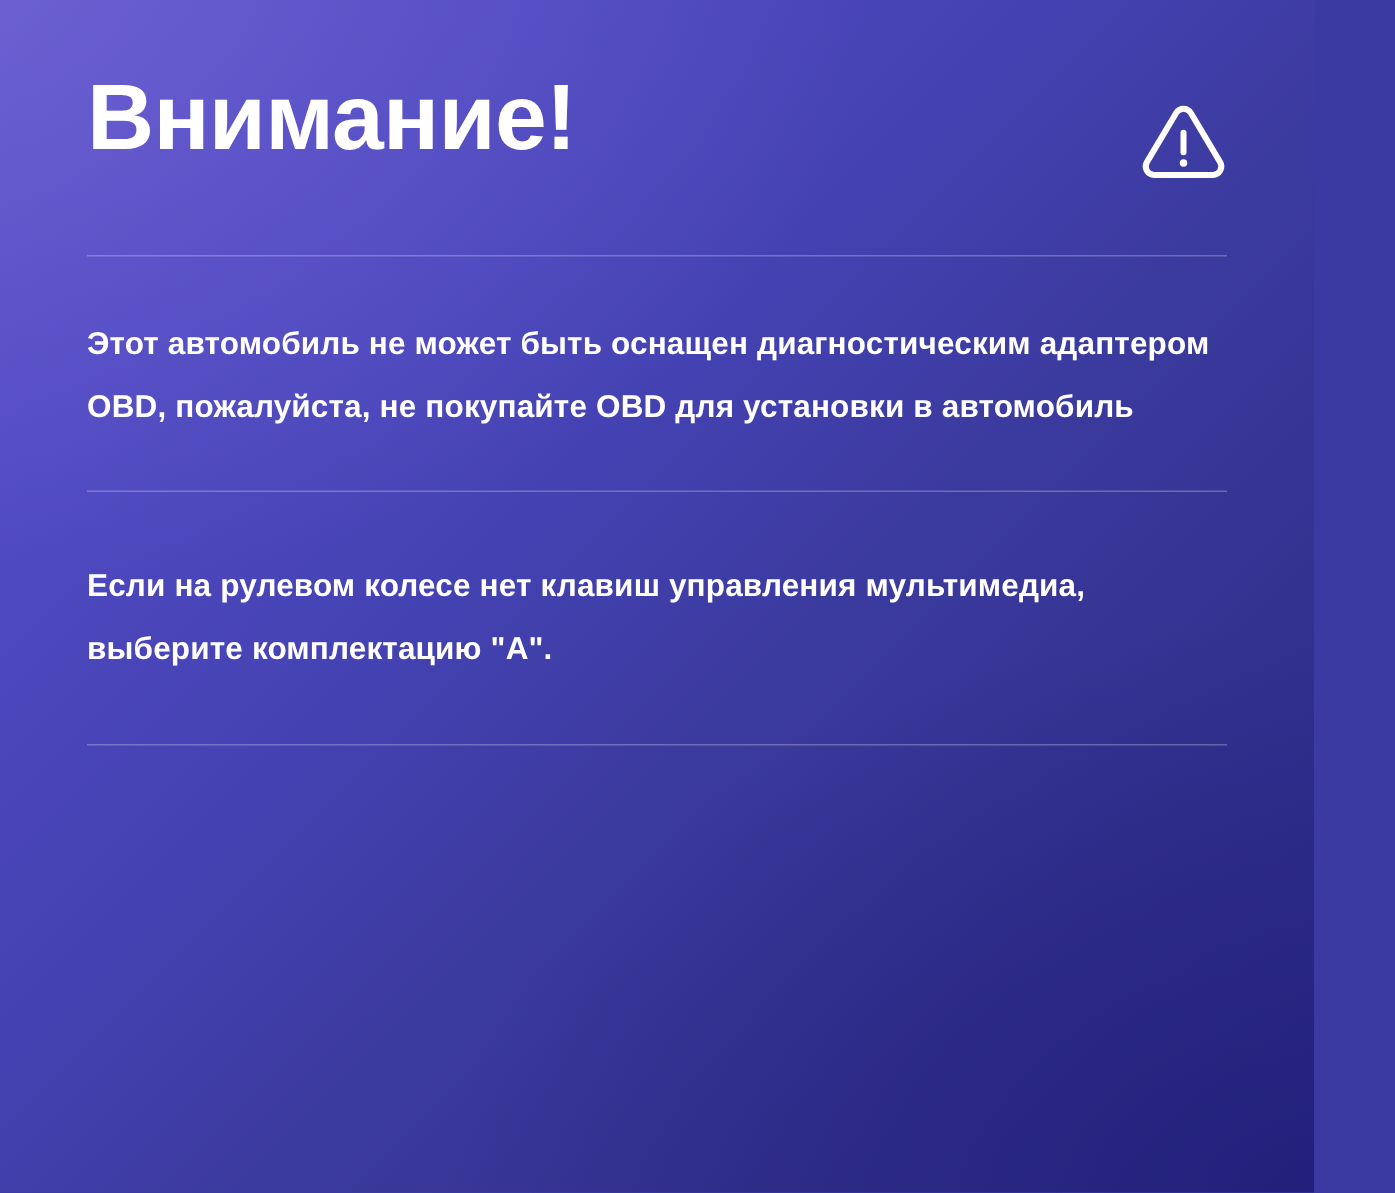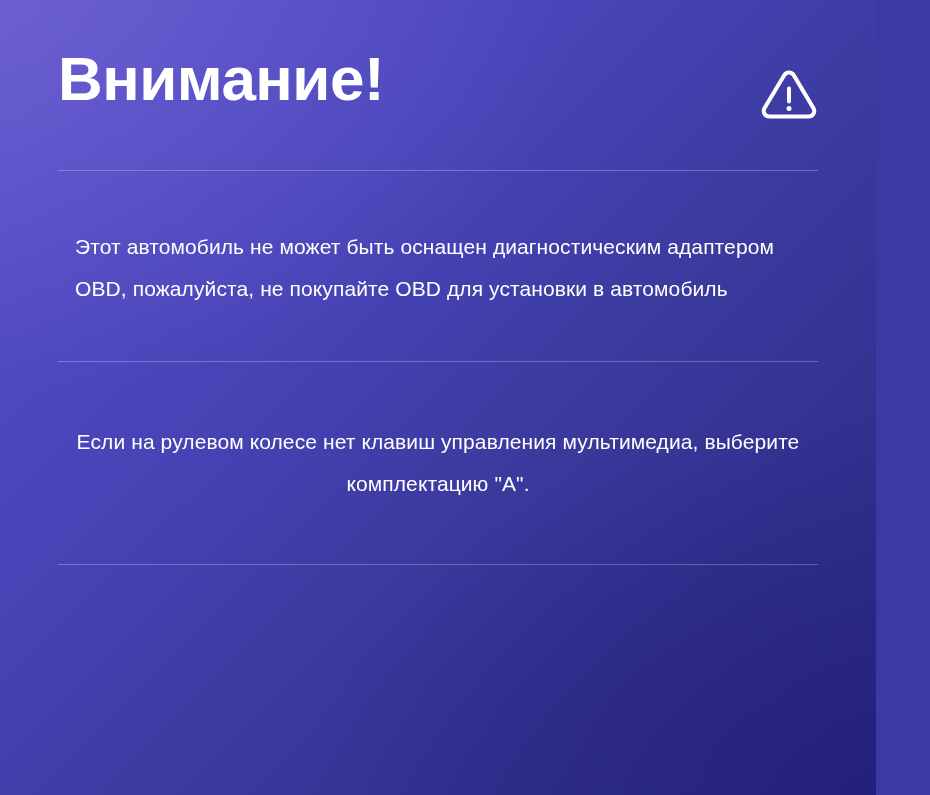--- a/index.html
+++ b/index.html
@@ -87,30 +87,30 @@
   
   .block {
     color: #ffffff;
     font-size: 21px;
     line-height: 42px;
     font-weight: normal;
     letter-spacing: 0.1px;
   }
 
   .block p {
-    margin: 17px;
+    margin: 0;
+    font-weight: bold;
   }
 
   .block-1 {
     padding: 38px 0 34px 0;
   }
 
   .block-2 {
     padding: 42px 0 42px 0;
-    text-align: center;
   }
 
   .block-3 {
     padding: 42px 0 0 0;
   }
 
   .justified {
     text-align: justify;
     text-justify: inter-word;
   }

